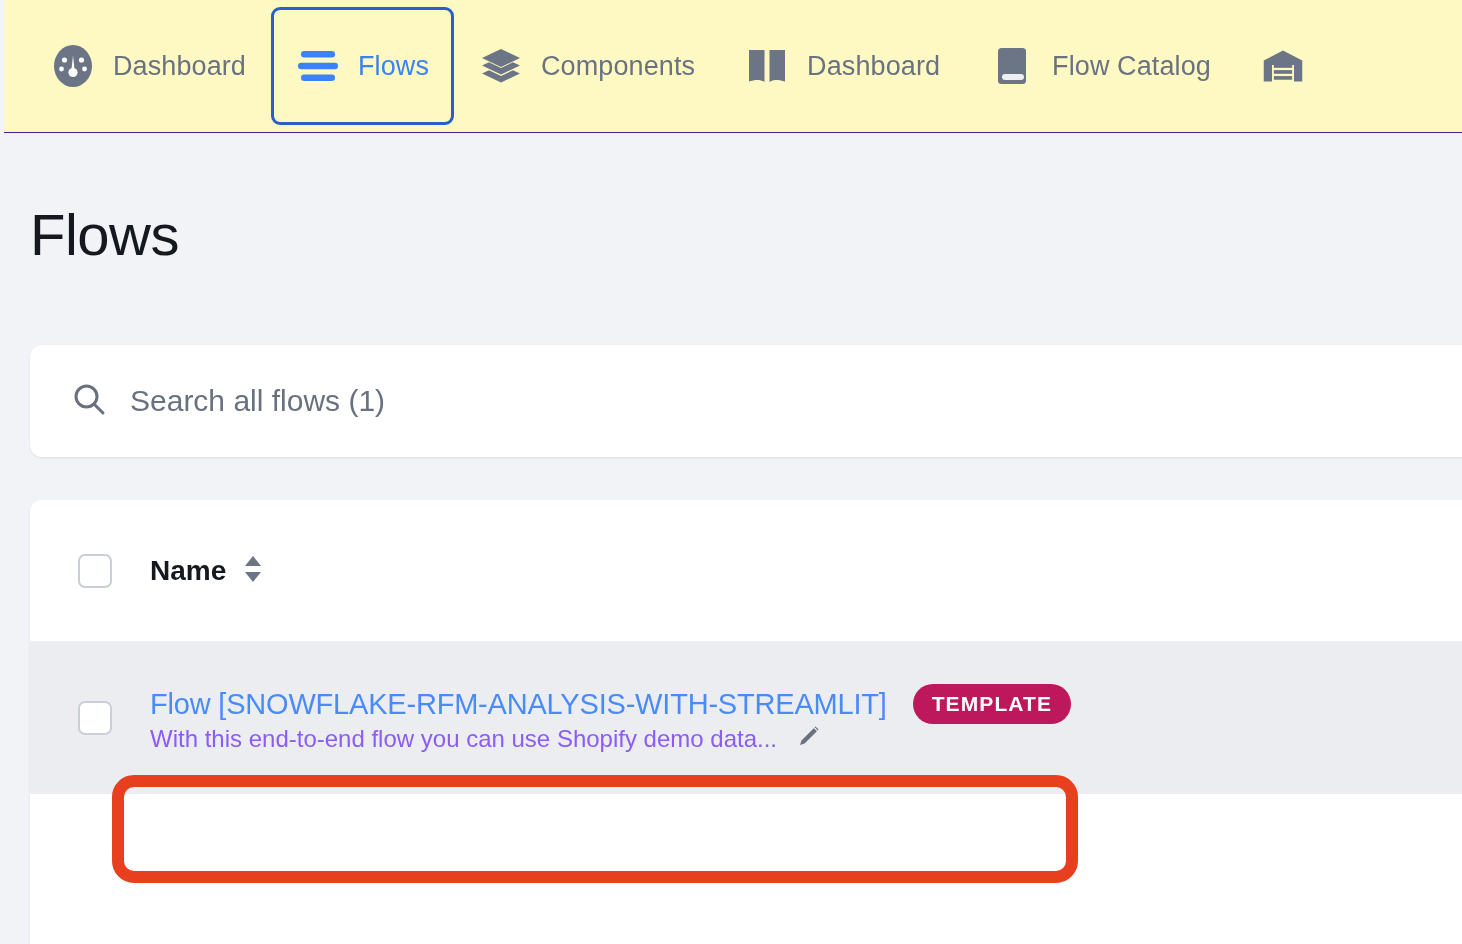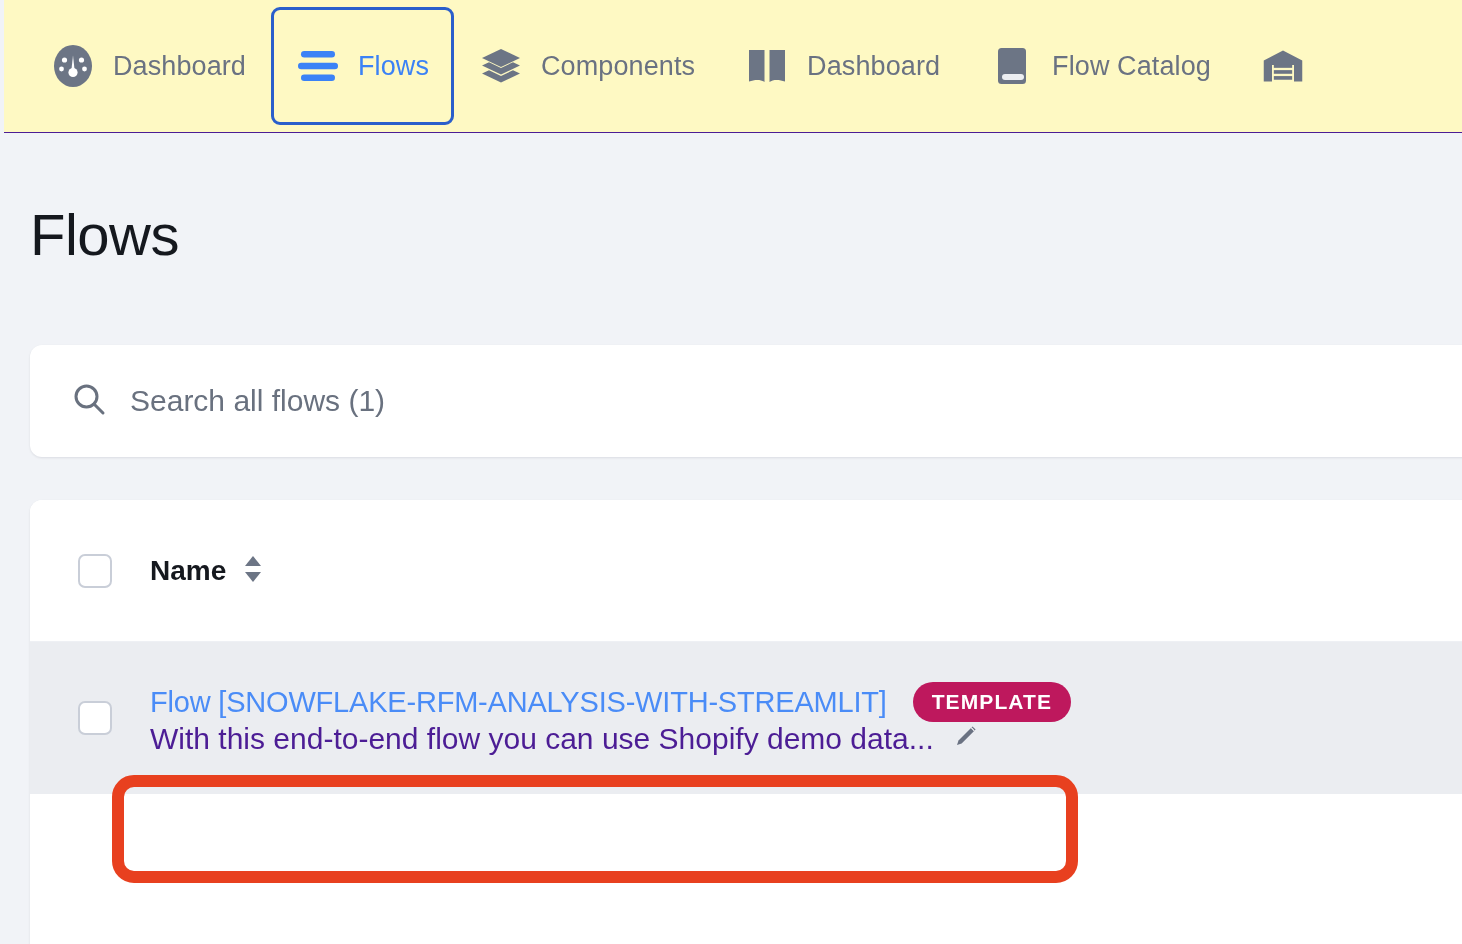--- a/index.html
+++ b/index.html
@@ -198,22 +198,22 @@
     font-weight: bold;
     letter-spacing: 1.1px;
   }
 
   .row-desc-line {
     display: flex;
     align-items: center;
     gap: 18px;
   }
   .row-desc {
-    font-size: 30px;
-    color: #4c1d95;
+    font-size: 24px;
+    color: #8b5cf6;
     white-space: nowrap;
   }
   .pencil-icon { display: block; flex: 0 0 auto; }
 
   
   .annotation {
     position: absolute;
     left: 112px;
     top: 642px;
     width: 966px;

